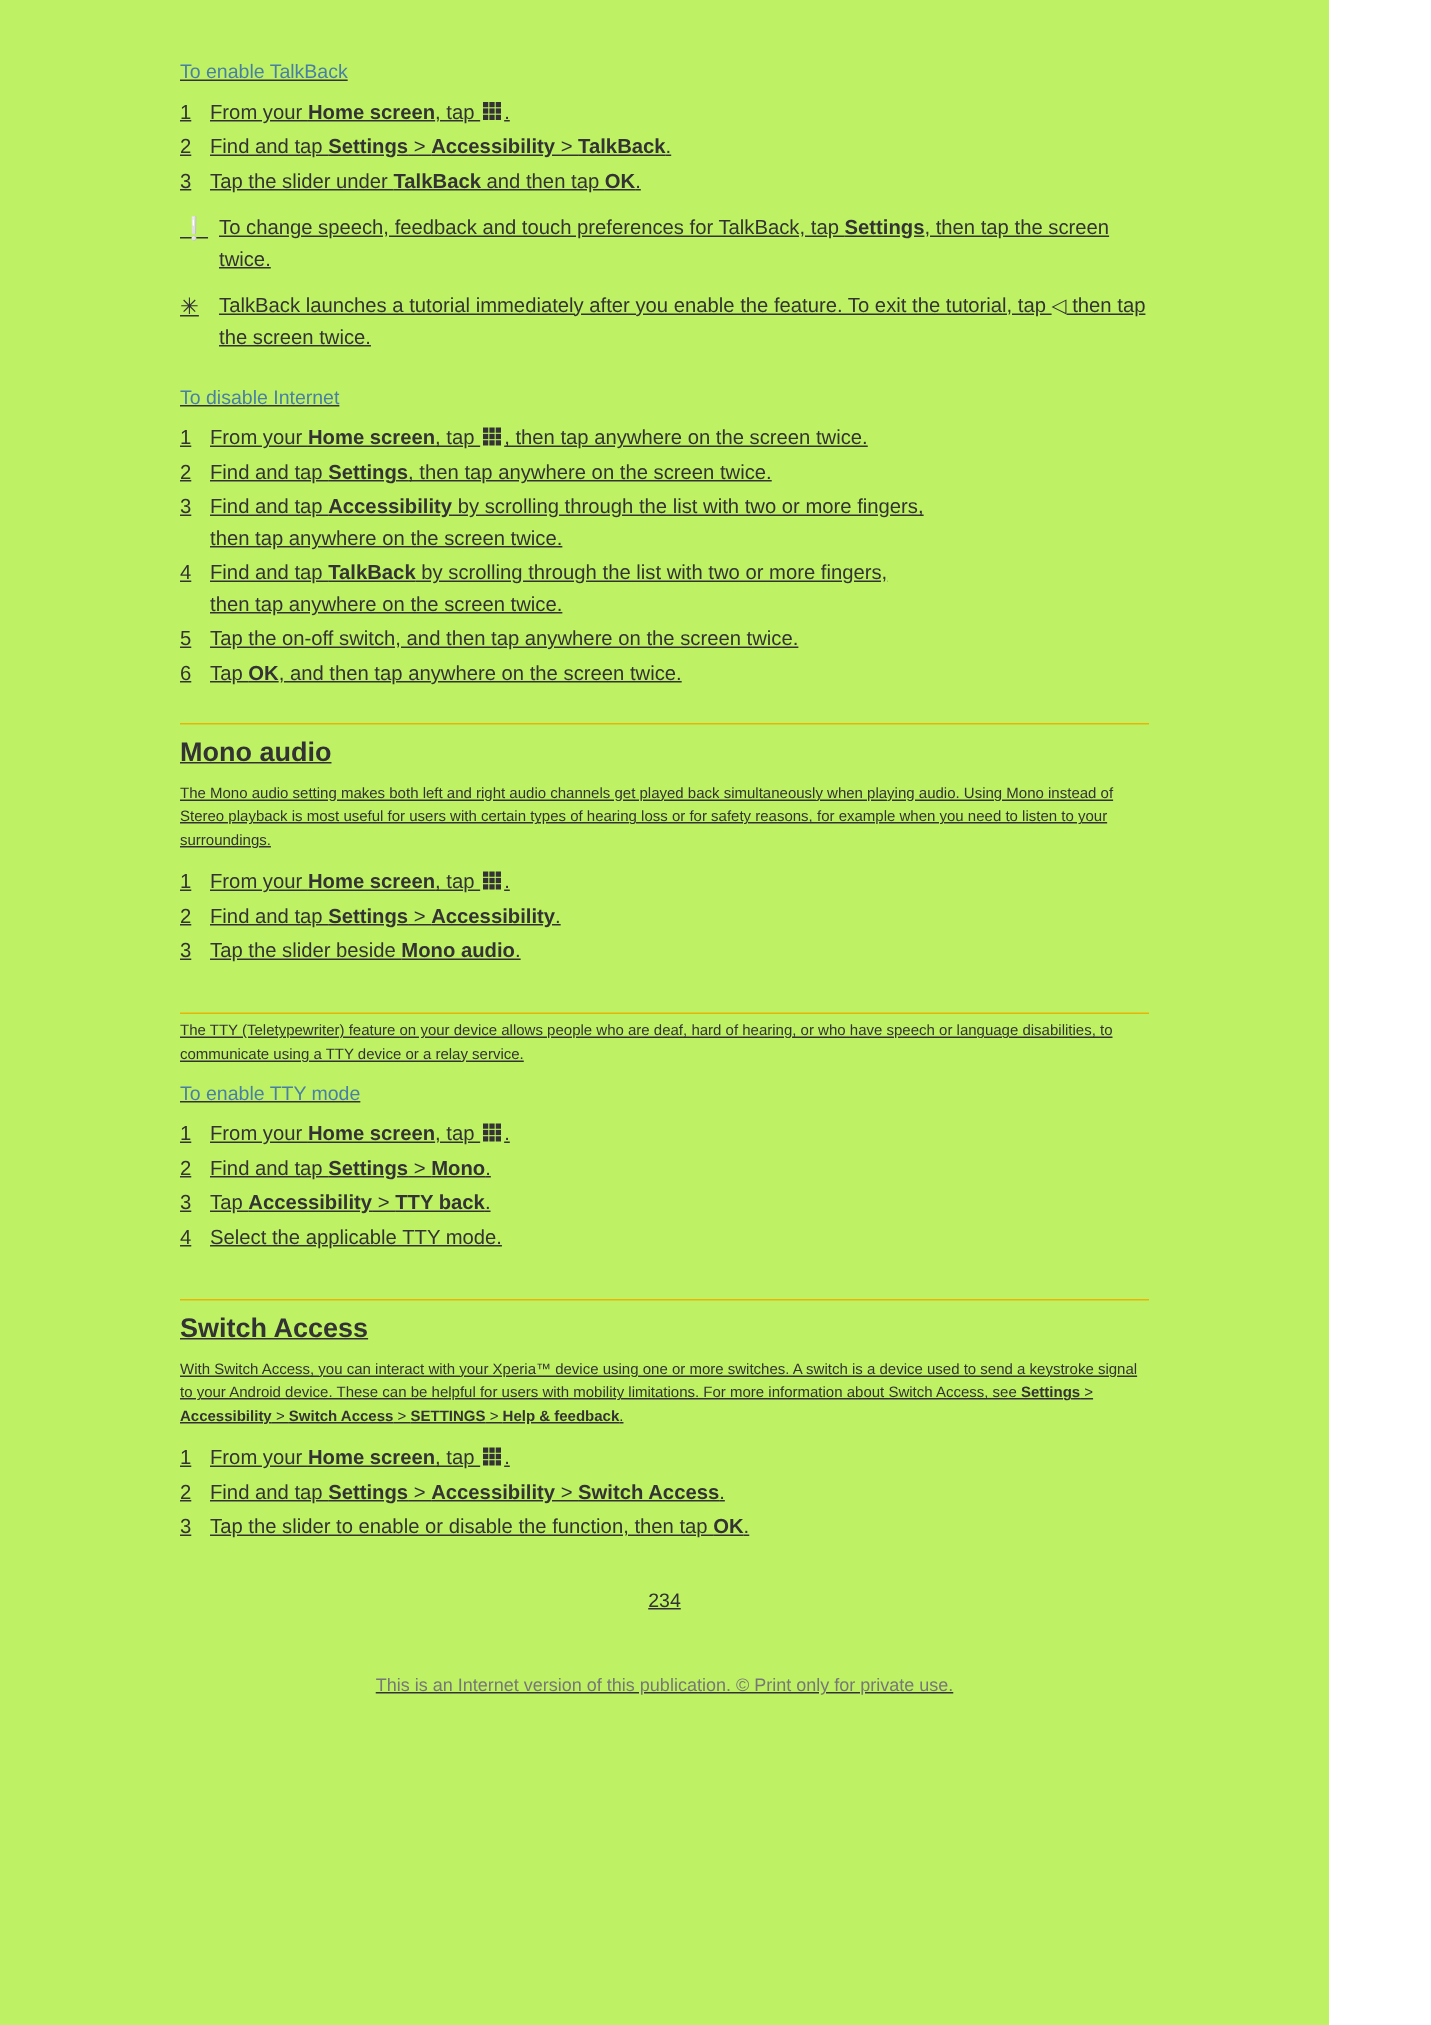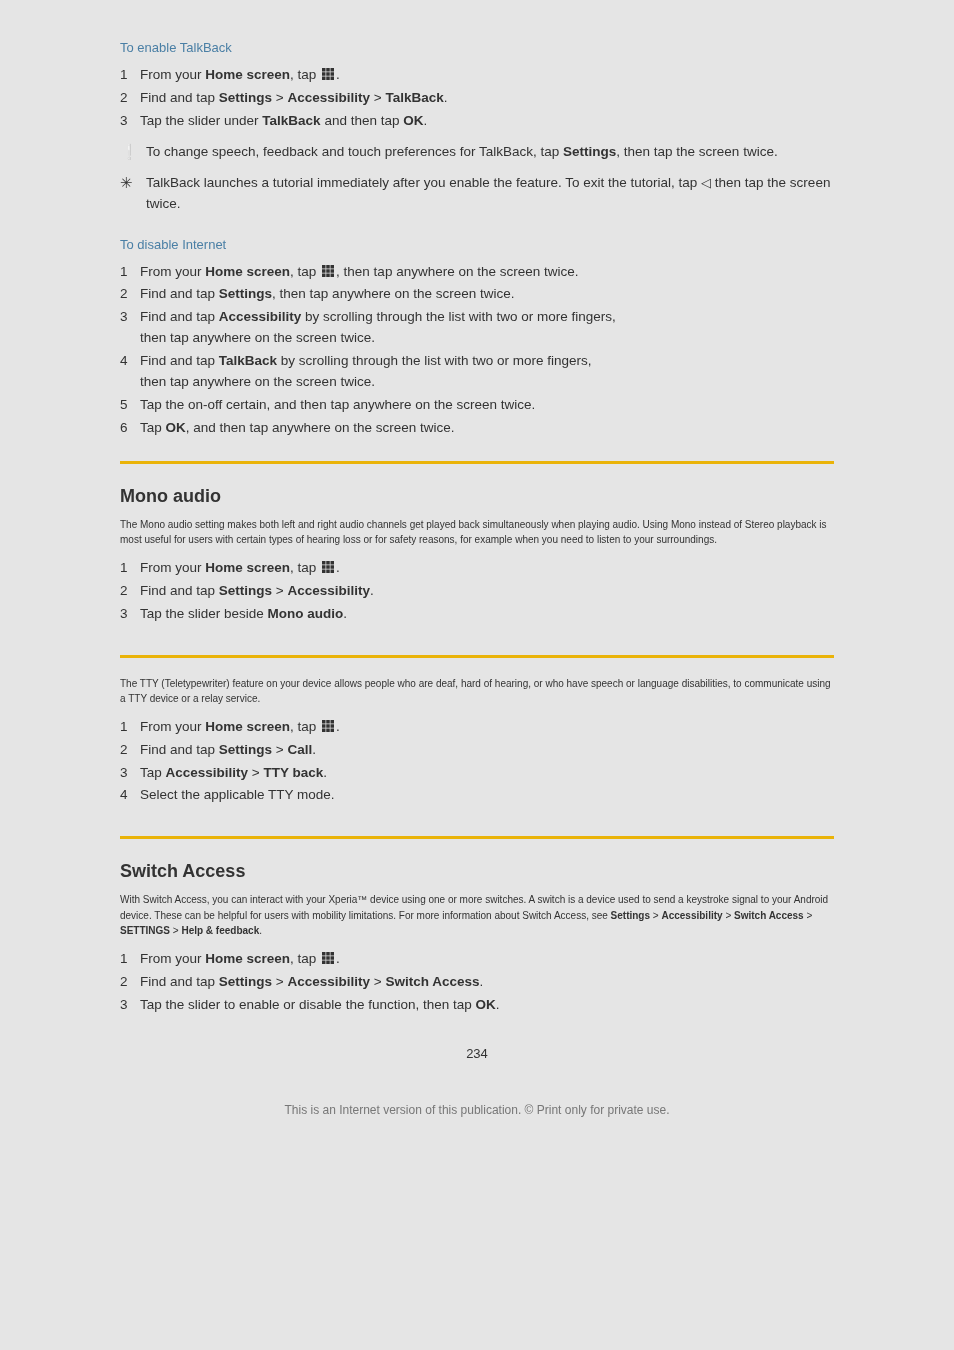--- a/index.html
+++ b/index.html
@@ -6,25 +6,26 @@
     body {
       background: #ffffff;
       font-family: Arial, Helvetica, sans-serif;
       font-size: 14px;
       color: #333333;
       width: 954px;
       min-height: 1350px;
       padding: 0;
     }
     .page {
-      width: 954px;
+      width: 886px;
       min-height: 1350px;
-      background: #e5e5e5;
+      background: #bef264;
       padding: 40px 120px 60px 120px;
       position: relative;
+      text-decoration: underline;
     }
     .section-link {
       color: #4a7fa5;
       font-size: 13px;
       margin-bottom: 10px;
       display: block;
     }
     .section-heading {
       font-size: 18px;
       font-weight: bold;
@@ -76,22 +77,22 @@
       font-size: 13.5px;
       color: #333333;
       line-height: 1.55;
       flex: 1;
     }
     .section-block {
       margin-bottom: 22px;
     }
     .main-section {
       margin-bottom: 30px;
-      border-top: 3px solid #eab308;
-      padding-top: 18px;
+      border-top: 1px solid #eab308;
+      padding-top: 4px;
     }
     .sub-section {
       margin-bottom: 14px;
     }
     .page-footer {
       text-align: center;
       font-size: 12.5px;
       color: #555555;
       margin-top: 30px;
     }
@@ -186,21 +187,21 @@
       <li>
         <span class="list-num">3</span>
         <span class="list-content">Find and tap <span class="bold">Accessibility</span> by scrolling through the list with two or more fingers,<br>then tap anywhere on the screen twice.</span>
       </li>
       <li>
         <span class="list-num">4</span>
         <span class="list-content">Find and tap <span class="bold">TalkBack</span> by scrolling through the list with two or more fingers,<br>then tap anywhere on the screen twice.</span>
       </li>
       <li>
         <span class="list-num">5</span>
-        <span class="list-content">Tap the on-off certain, and then tap anywhere on the screen twice.</span>
+        <span class="list-content">Tap the on-off switch, and then tap anywhere on the screen twice.</span>
       </li>
       <li>
         <span class="list-num">6</span>
         <span class="list-content">Tap <span class="bold">OK</span>, and then tap anywhere on the screen twice.</span>
       </li>
     </ol>
   </div>
 
   <div class="main-section">
     <h2 class="section-heading">Mono audio</h2>
@@ -229,38 +230,39 @@
           <span class="list-num">3</span>
           <span class="list-content">Tap the slider beside <span class="bold">Mono audio</span>.</span>
         </li>
       </ol>
     </div>
   </div>
 
   <div class="main-section">
     <p class="body-text">The TTY (Teletypewriter) feature on your device allows people who are deaf, hard of hearing, or who have speech or language disabilities, to communicate using a TTY device or a relay service.</p>
     <div class="sub-section">
+      <span class="section-link">To enable TTY mode</span>
       <ol class="ordered-list">
         <li>
           <span class="list-num">1</span>
           <span class="list-content">From your <span class="bold">Home screen</span>, tap <svg class="grid-icon" viewBox="0 0 14 14">
                 <rect x="1" y="1" width="3.5" height="3.5" fill="#333"></rect>
                 <rect x="5.25" y="1" width="3.5" height="3.5" fill="#333"></rect>
                 <rect x="9.5" y="1" width="3.5" height="3.5" fill="#333"></rect>
                 <rect x="1" y="5.25" width="3.5" height="3.5" fill="#333"></rect>
                 <rect x="5.25" y="5.25" width="3.5" height="3.5" fill="#333"></rect>
                 <rect x="9.5" y="5.25" width="3.5" height="3.5" fill="#333"></rect>
                 <rect x="1" y="9.5" width="3.5" height="3.5" fill="#333"></rect>
                 <rect x="5.25" y="9.5" width="3.5" height="3.5" fill="#333"></rect>
                 <rect x="9.5" y="9.5" width="3.5" height="3.5" fill="#333"></rect>
               </svg>.</span>
         </li>
         <li>
           <span class="list-num">2</span>
-          <span class="list-content">Find and tap <span class="bold">Settings</span> &gt; <span class="bold">Call</span>.</span>
+          <span class="list-content">Find and tap <span class="bold">Settings</span> &gt; <span class="bold">Mono</span>.</span>
         </li>
         <li>
           <span class="list-num">3</span>
           <span class="list-content">Tap <span class="bold">Accessibility</span> &gt; <span class="bold">TTY back</span>.</span>
         </li>
         <li>
           <span class="list-num">4</span>
           <span class="list-content">Select the applicable TTY mode.</span>
         </li>
       </ol>

